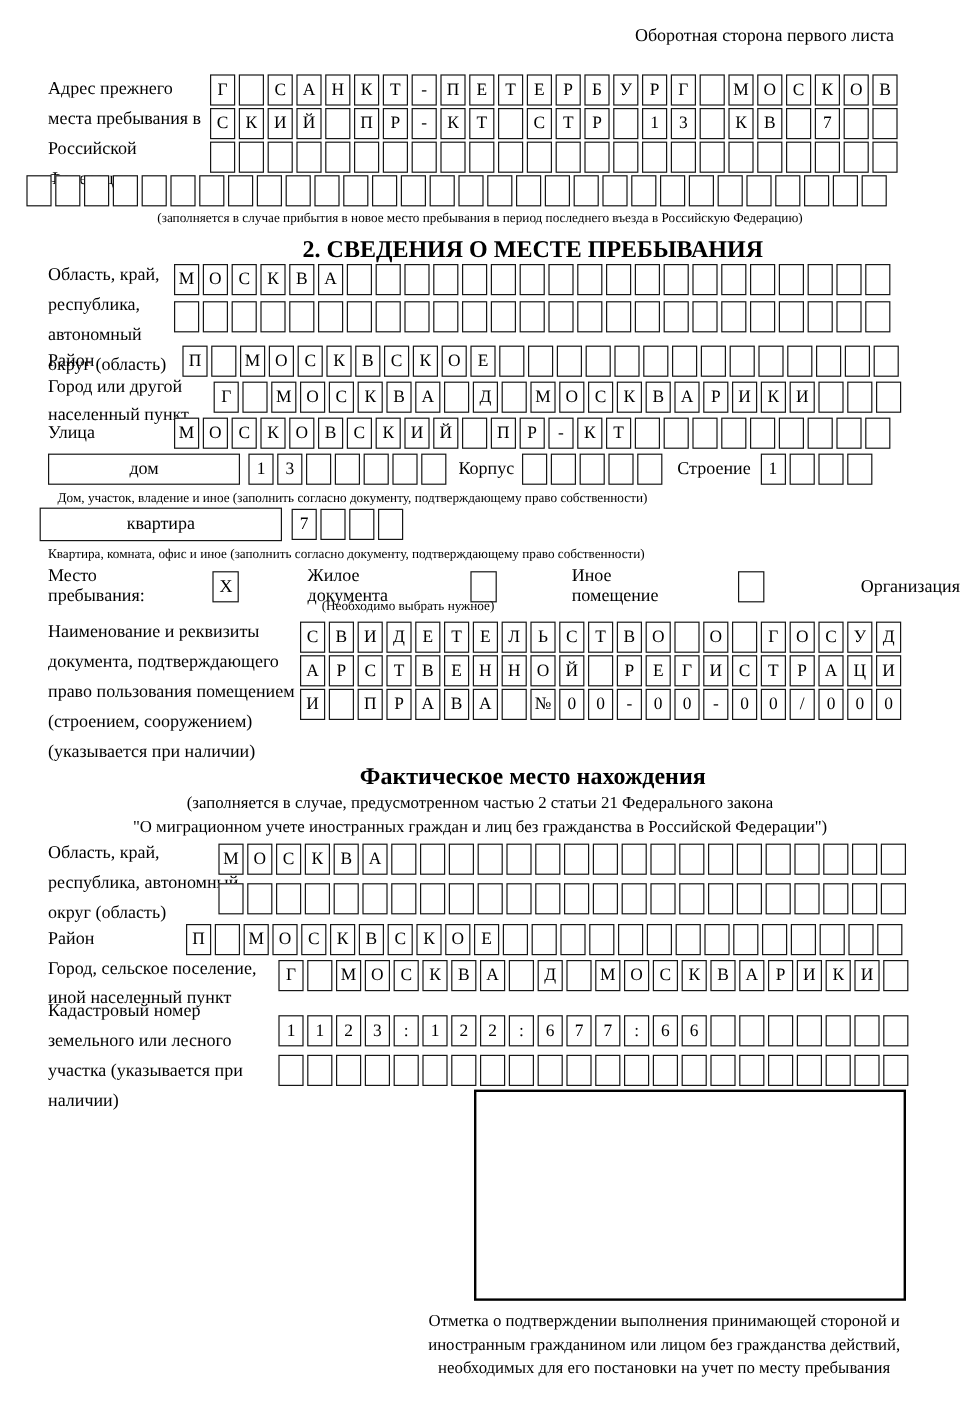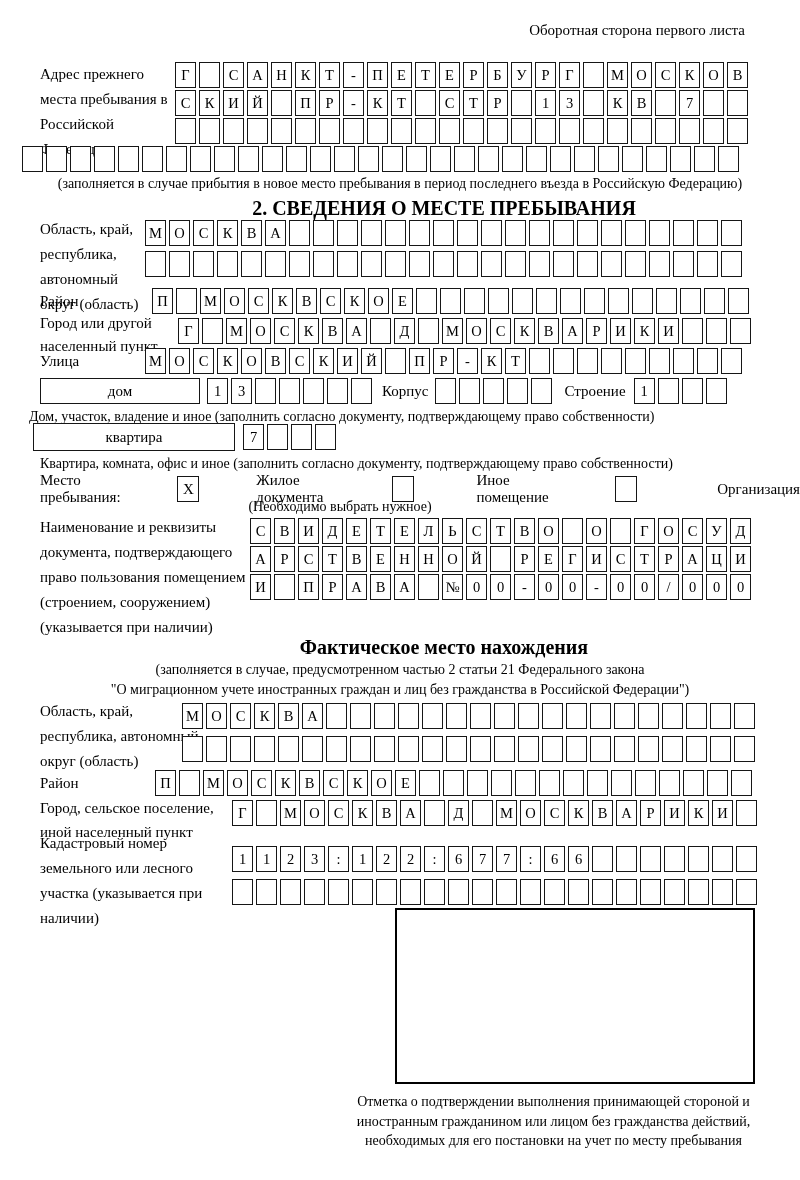--- a/index.html
+++ b/index.html
@@ -5,21 +5,21 @@
   * { box-sizing: border-box; margin: 0; padding: 0; }
   html, body { background: #ffffff; }
   body { font-family: "Liberation Serif", "DejaVu Serif", serif; color: #000; }
   .page { position: relative; width: 800px; height: 1180px; background: #fff; overflow: hidden; }
 
   .abs { position: absolute; }
 
   .header-note { top: 22px; right: 55px; font-size: 15px; }
 
   .label { font-size: 15px; line-height: 25px; }
-  .caption { font-size: 14px; }
+  .caption { font-size: 11px; }
   .center { left: 0; width: 800px; text-align: center; }
   .title { font-weight: bold; font-size: 20px; margin-left: 44px; }
 
   .rows { display: flex; flex-direction: column; }
   .cellrow { display: flex; gap: 3px; }
   .cell {
     width: 21px; height: 26px; flex: 0 0 21px;
     border: 1.5px solid #161616;
     display: flex; align-items: center; justify-content: center;
     font-size: 14.5px; background: #fff;
@@ -334,21 +334,21 @@
         <div class="cell"></div>
       </div>
     <div class="inline-lbl" style="margin-left:12px;">Строение</div>
     <div class="cellrow" style="margin-left:8px;">
         <div class="cell">1</div>
         <div class="cell"></div>
         <div class="cell"></div>
         <div class="cell"></div>
       </div>
   </div>
-  <div class="abs caption" style="left:29px; top:409px;">Дом, участок, владение и иное (заполнить согласно документу, подтверждающему право собственности)</div>
+  <div class="abs caption" style="left:48px; top:409px;">Дом, участок, владение и иное (заполнить согласно документу, подтверждающему право собственности)</div>
 
   <div class="abs house-line" style="left:33px; top:423px;">
     <div class="wide-box" style="width:202px; height:28px;">квартира</div>
     <div class="cellrow" style="margin-left:8px;">
         <div class="cell">7</div>
         <div class="cell"></div>
         <div class="cell"></div>
         <div class="cell"></div>
       </div>
   </div>

